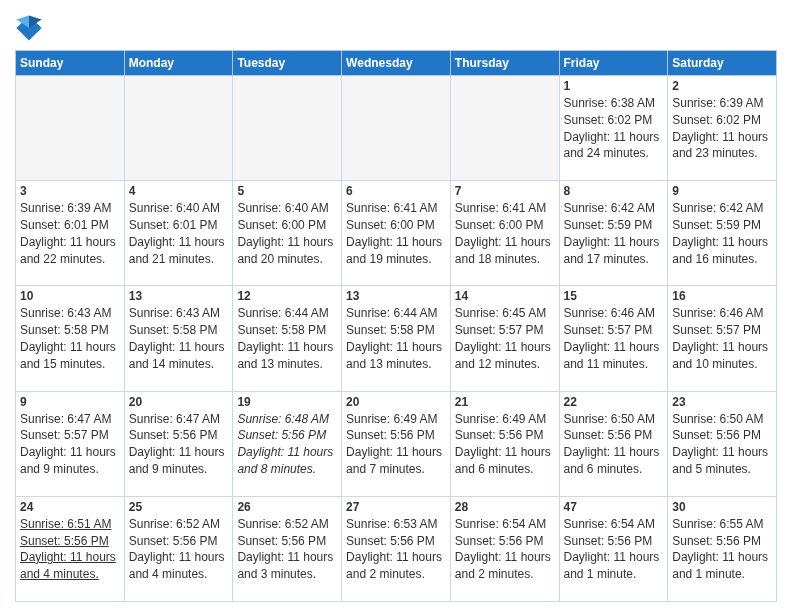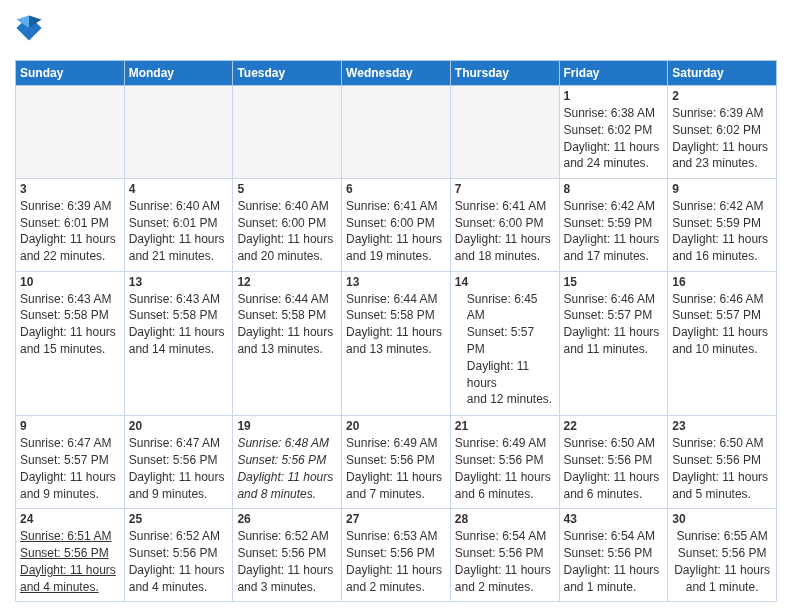--- a/index.html
+++ b/index.html
@@ -9,21 +9,20 @@
       width: 792px;
       height: 612px;
       overflow: hidden;
     }
     .page {
       width: 792px;
       height: 612px;
       padding: 10px 15px 10px 15px;
       display: flex;
       flex-direction: column;
-      gap: 10px;
     }
     .header {
       display: flex;
       justify-content: space-between;
       align-items: flex-start;
       margin-bottom: 8px;
     }
     .logo {
       display: flex;
       align-items: center;
@@ -225,21 +224,21 @@
           </td>
           <td>
             <span class="day-number">13</span>
             <div class="cell-text" style="white-space: pre-line;">Sunrise: 6:44 AM
 Sunset: 5:58 PM
 Daylight: 11 hours
 and 13 minutes.</div>
           </td>
           <td>
             <span class="day-number">14</span>
-            <div class="cell-text" style="white-space: pre-line; margin-left: 12px;">Sunrise: 6:45 AM
+            <div class="cell-text" style="white-space: pre-line;">Sunrise: 6:45 AM
 Sunset: 5:57 PM
 Daylight: 11 hours
 and 12 minutes.</div>
           </td>
           <td>
             <span class="day-number">15</span>
             <div class="cell-text" style="white-space: pre-line;">Sunrise: 6:46 AM
 Sunset: 5:57 PM
 Daylight: 11 hours
 and 11 minutes.</div>
@@ -333,29 +332,29 @@
 and 2 minutes.</div>
           </td>
           <td>
             <span class="day-number">28</span>
             <div class="cell-text" style="white-space: pre-line;">Sunrise: 6:54 AM
 Sunset: 5:56 PM
 Daylight: 11 hours
 and 2 minutes.</div>
           </td>
           <td>
-            <span class="day-number">43</span>
+            <span class="day-number">47</span>
             <div class="cell-text" style="white-space: pre-line;">Sunrise: 6:54 AM
 Sunset: 5:56 PM
 Daylight: 11 hours
 and 1 minute.</div>
           </td>
           <td>
             <span class="day-number">30</span>
-            <div class="cell-text" style="white-space: pre-line; text-align: center;">Sunrise: 6:55 AM
+            <div class="cell-text" style="white-space: pre-line;">Sunrise: 6:55 AM
 Sunset: 5:56 PM
 Daylight: 11 hours
 and 1 minute.</div>
           </td>
         </tr>
       </tbody>
   </table>
 </div>
 
 </body></html>

